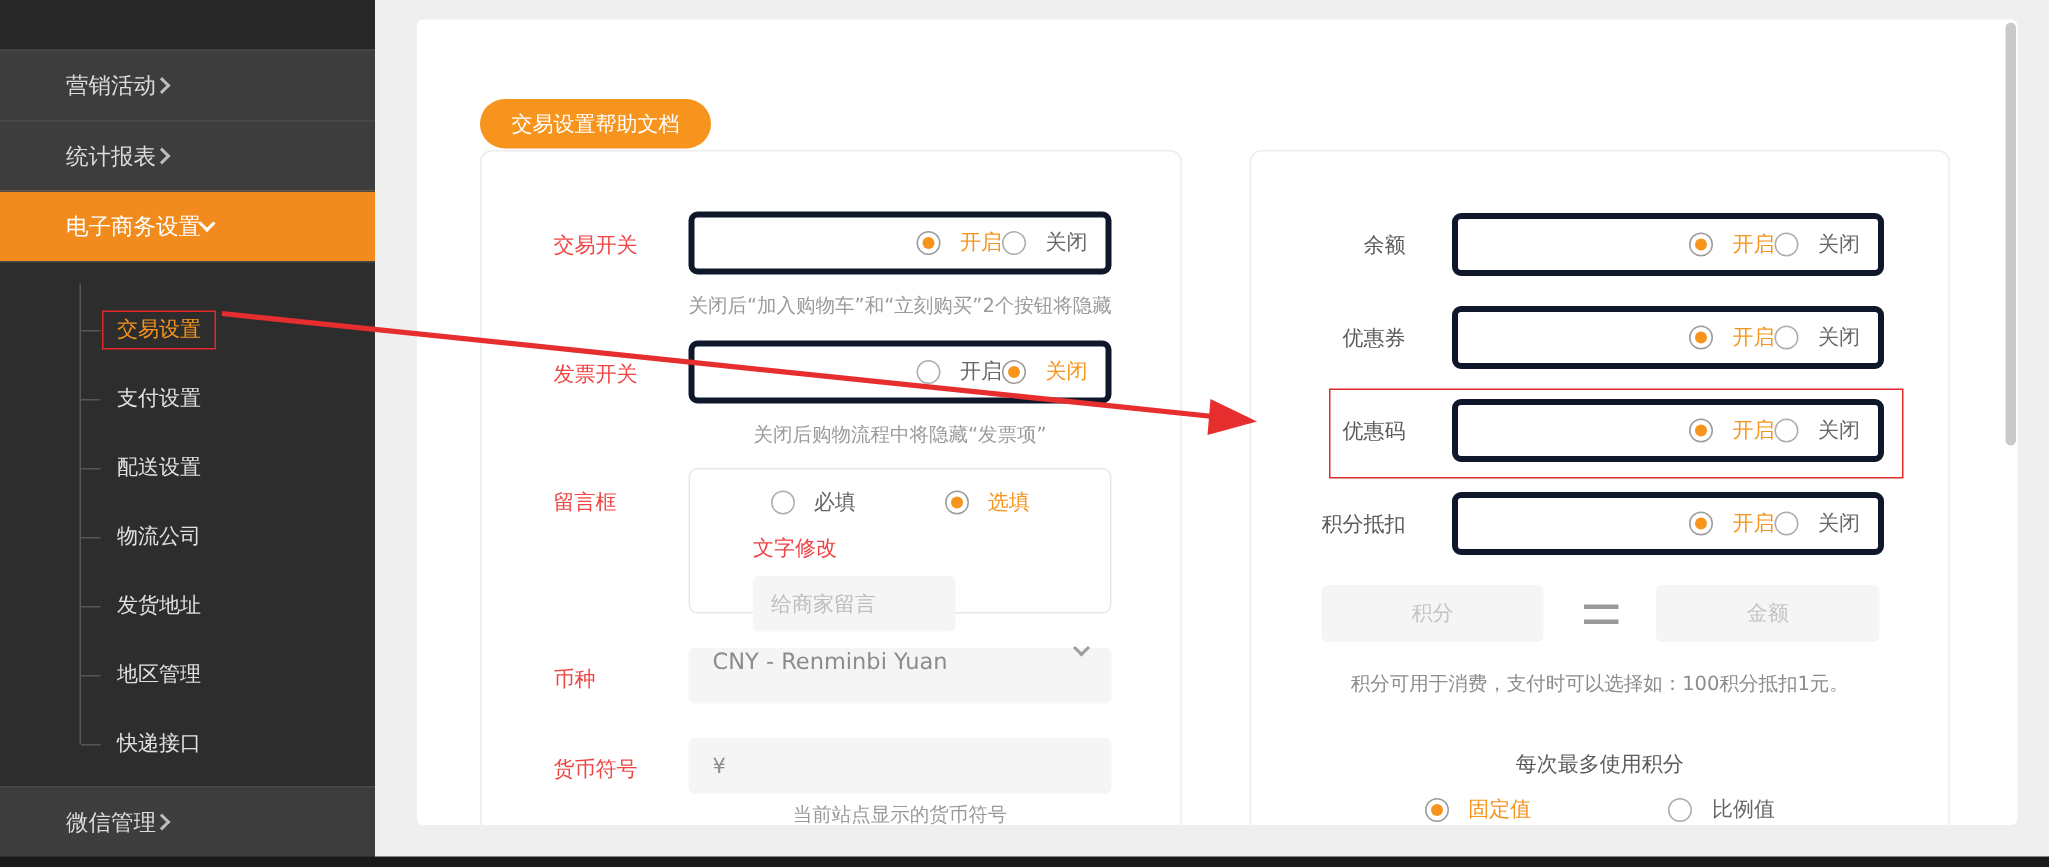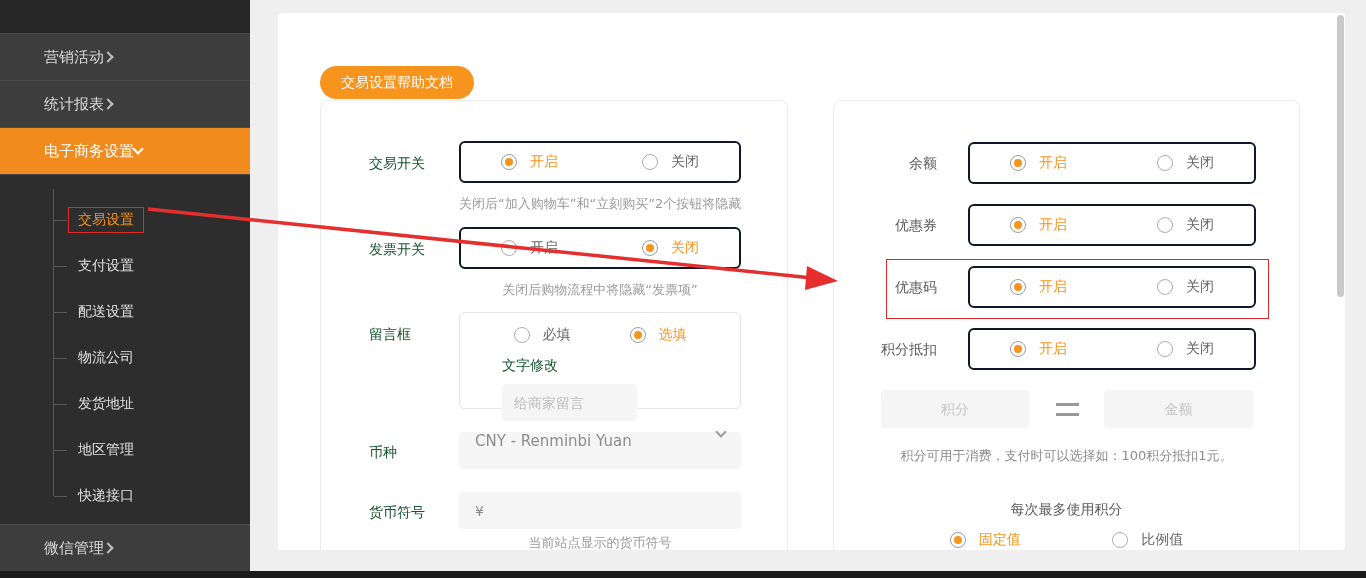--- a/index.html
+++ b/index.html
@@ -66,27 +66,27 @@
     background:#F7941E; color:#FFFFFF; font-size:14px; border:none;
     border-radius:17px; cursor:pointer; font-family:inherit;
   }
   .card {
     position:absolute; background:#FFFFFF;
     border:1px solid #EBEBEB; border-radius:8px;
   }
   .card.trade { left:42px; top:87px; width:468px; height:560px; }
   .card.promo { left:555px; top:87px; width:467px; height:560px; }
 
-  .flabel { position:absolute; left:48px; font-size:14px; color:#14532d; }
+  .flabel { position:absolute; left:48px; font-size:14px; color:#ef4444; }
   .plabel { position:absolute; left:0; width:103px; text-align:right; font-size:14px; color:#5A5A5A; }
 
   .rgroup {
     position:absolute; height:42px;
-    border:2px solid #0f172a; border-radius:6px; background:#FFFFFF;
-    display:flex; align-items:center; justify-content:space-between; padding:0 40px;
+    border:4px solid #0f172a; border-radius:6px; background:#FFFFFF;
+    display:flex; align-items:center; justify-content:flex-end; padding:0 12px;
   }
   .trade .rgroup { left:138px; width:282px; }
   .promo .rgroup { left:134px; width:288px; }
   .opt { display:flex; align-items:center; gap:13px; cursor:pointer; }
   .radio {
     width:16px; height:16px; border:1px solid #ADADAD; border-radius:50%;
     background:#FFFFFF; position:relative; flex:0 0 auto;
   }
   .radio.on { border-color:#9B9B9B; }
   .radio.on::after {

